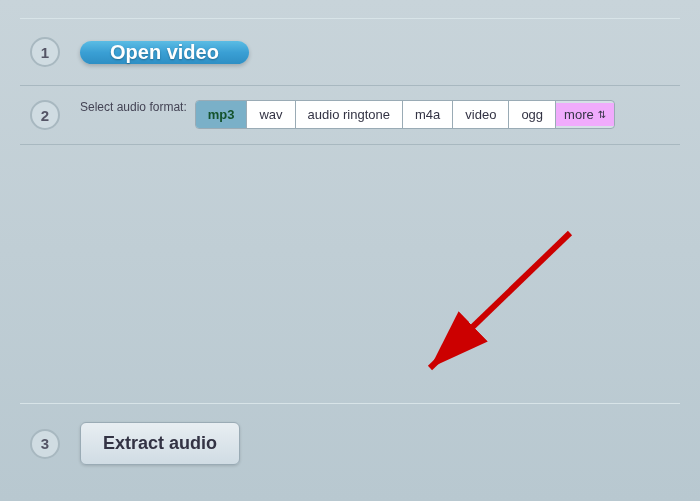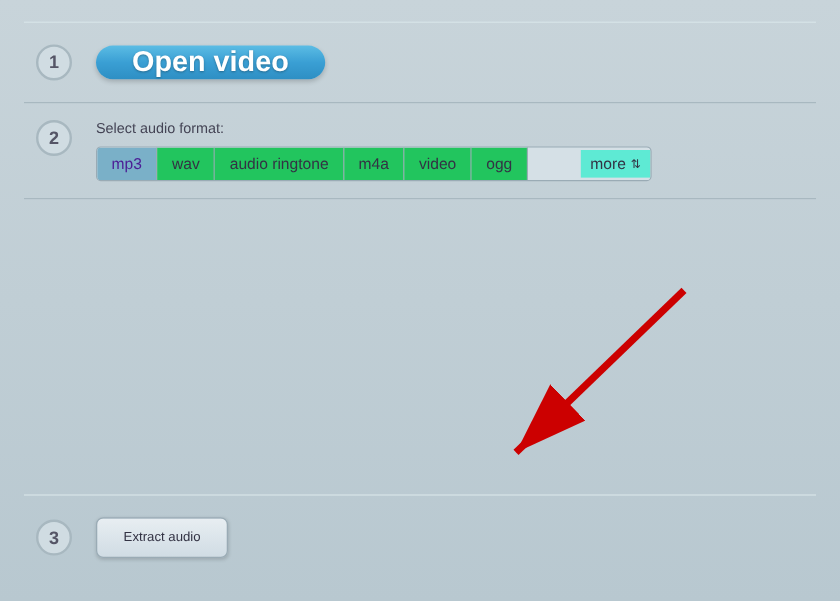--- a/index.html
+++ b/index.html
@@ -50,32 +50,32 @@
       margin-right: 20px;
       flex-shrink: 0;
     }
 
     
     .open-video-btn {
       background: linear-gradient(180deg, #5bbce4 0%, #3a9fd4 50%, #2e8fc4 100%);
       border: none;
       border-radius: 18px;
       color: white;
-      font-size: 24px;
+      font-size: 20px;
       font-weight: bold;
       padding: 0 30px;
       cursor: pointer;
       text-shadow: 0 1px 2px rgba(0,0,0,0.3);
       box-shadow: 0 2px 4px rgba(0,0,0,0.2);
     }
 
     
     .step2-content {
       display: flex;
-      flex-direction: column;
+      flex-direction: row;
       gap: 8px;
     }
 
     .format-label {
       font-size: 12px;
       color: #445;
     }
 
     .format-tabs {
       display: flex;
@@ -86,40 +86,39 @@
       overflow: hidden;
       background: #d5e0e6;
     }
 
     .format-tab {
       padding: 6px 12px;
       font-size: 13px;
       color: #334;
       cursor: pointer;
       border-right: 1px solid #9aabb5;
-      background: #22c55e;
+      background: #ffffff;
       white-space: nowrap;
     }
 
     .format-tab.active {
       background: #7ab0c8;
-      color: #4c1d95;
-      font-weight: normal;
+      color: #14532d;
+      font-weight: bold;
     }
 
     .format-more {
       padding: 4px 8px;
-      background: #5eead4;
+      background: #f0abfc;
       border: none;
       cursor: pointer;
       font-size: 13px;
       color: #334;
       display: flex;
       align-items: center;
-      margin-left: 44px;
     }
 
     
     .arrow-area {
       flex: 1;
       position: relative;
       min-height: 120px;
     }
 
     
@@ -127,22 +126,22 @@
       display: flex;
       align-items: center;
       padding: 18px 10px;
       border-top: 1px solid #d8e4e8;
     }
 
     .extract-btn {
       background: linear-gradient(180deg, #e8eef2 0%, #d0dce4 100%);
       border: 1px solid #9aabb5;
       border-radius: 6px;
-      font-size: 11px;
-      font-weight: normal;
+      font-size: 18px;
+      font-weight: bold;
       color: #334;
       padding: 10px 22px;
       cursor: pointer;
       box-shadow: 0 1px 3px rgba(0,0,0,0.15);
     }
 
     
     .arrow-svg {
       position: absolute;
       bottom: 10px;

